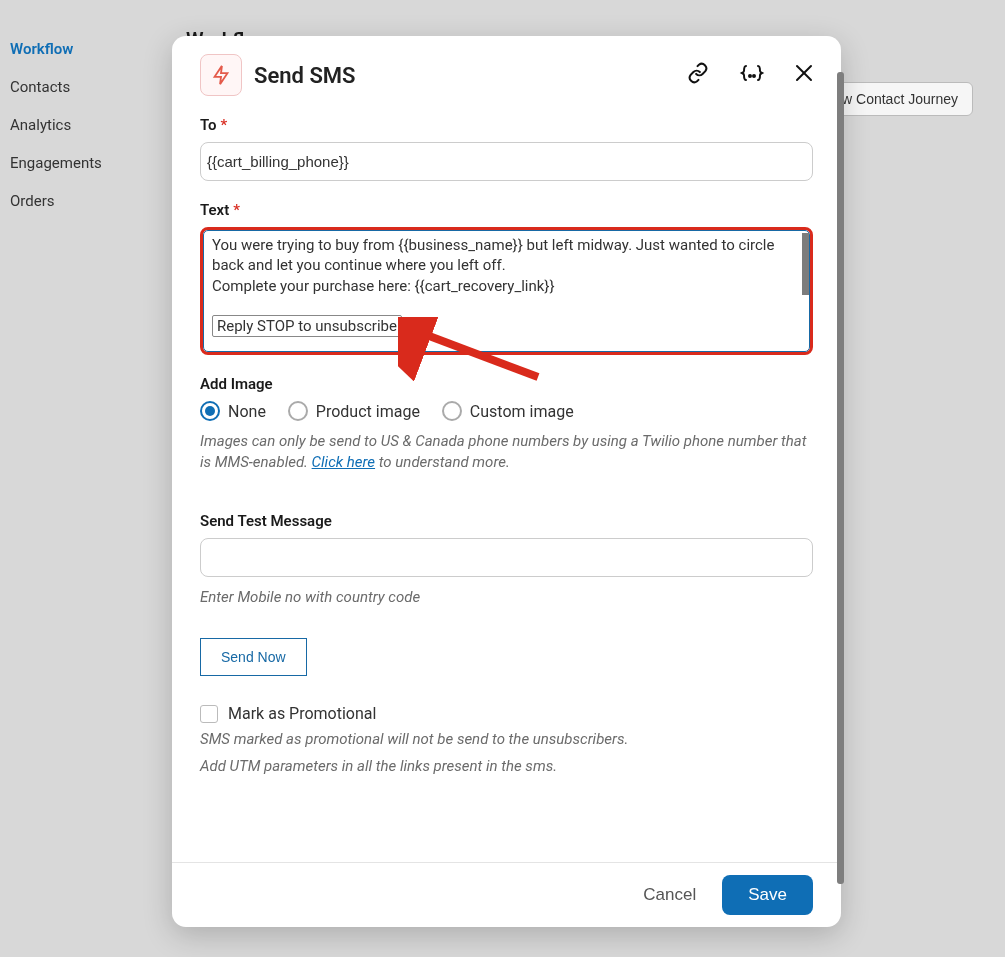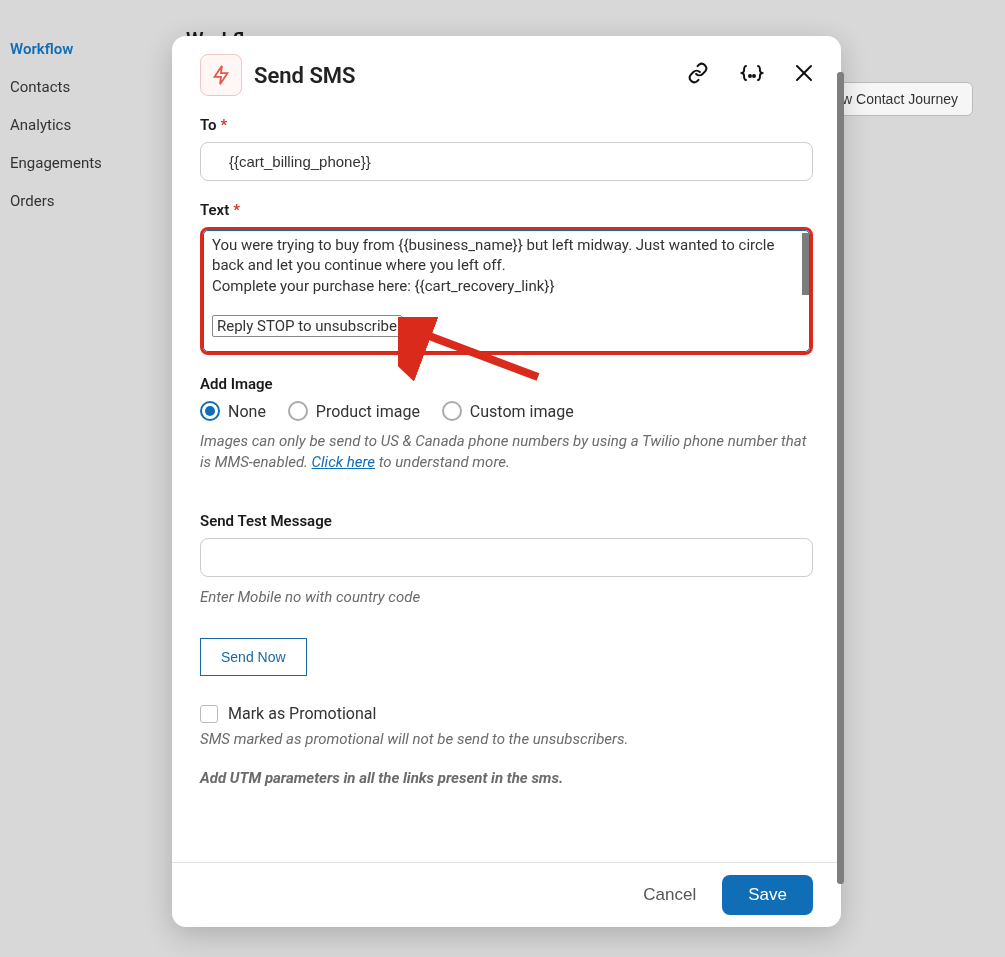--- a/index.html
+++ b/index.html
@@ -106,21 +106,21 @@
       color: #1a1a1a;
       margin-bottom: 8px;
       display: block;
     }
     .req {
       color: #d93025;
       margin-left: 4px;
     }
     .input-text {
       width: 100%;
-      padding: 10px 28px;
+      padding: 10px 6px;
       border: 1px solid #ccc;
       border-radius: 8px;
       font-size: 15px;
       color: #333;
       background: #fff;
     }
     .textarea-wrap {
       position: relative;
       border: 3px solid #d92a1c;
       border-radius: 8px;
@@ -374,21 +374,21 @@
     </div>
 
     <button class="btn-outline">Send Now</button>
 
     <div class="check-row">
       <div class="checkbox"></div>
       <span class="check-label">Mark as Promotional</span>
     </div>
     <div class="hint" style="margin-top:6px;">SMS marked as promotional will not be send to the unsubscribers.</div>
 
-    <div class="hint" style="margin-top:18px;font-weight:bold;">Add UTM parameters in all the links present in the sms.</div>
+    <div class="hint" style="margin-top:6px;">Add UTM parameters in all the links present in the sms.</div>
 
   </div>
 
   <div class="modal-footer">
     <button class="btn-cancel">Cancel</button>
     <button class="btn-save">Save</button>
   </div>
 
 </div>
 

